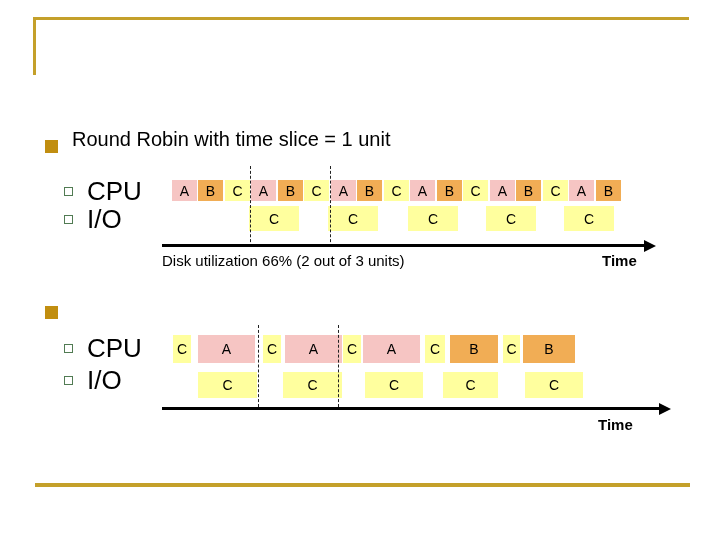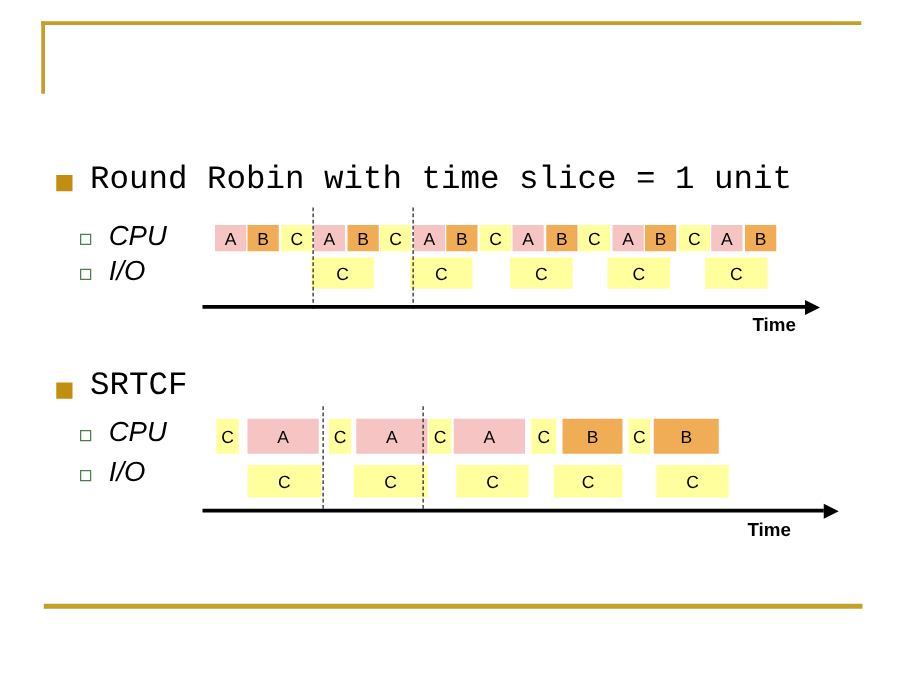--- a/index.html
+++ b/index.html
@@ -14,31 +14,31 @@
   .top-v   { left:33px; top:17px;  width:3px;  height:58px; background:var(--gold-line,#C4A02A); }
   .bottom-h{ left:35px; top:483px; width:655px; height:4px; background:var(--gold-line,#C4A02A); }
 
   .title { left:44px; top:26px; font-size:38px; letter-spacing:0.5px;
            color:var(--title-green,#1C6B4A); white-space:nowrap; }
 
   .bullet { width:13px; height:13px; background:var(--bullet-gold,#C18E10); }
   #s1-bullet { left:45px; top:140px; }
   #s2-bullet { left:45px; top:306px; }
 
-  .heading { font-size:26px; white-space:nowrap;font-family:Liberation Mono, monospace; }
+  .heading { font-size:20px; white-space:nowrap; }
   #s1-heading { left:72px; top:128px; }
   #s2-heading { left:72px; top:293px; }
 
   .sub-bullet { width:9px; height:9px; border:1px solid var(--sub-bullet-green,#517B53); background:#fff; }
   #s1-cpu-sq { left:64px; top:187px; }
   #s1-io-sq  { left:64px; top:215px; }
   #s2-cpu-sq { left:64px; top:344px; }
   #s2-io-sq  { left:64px; top:376px; }
 
-  .row-label { font-size:22px; white-space:nowrap;font-style:italic; }
+  .row-label { font-size:26px; white-space:nowrap; }
   #s1-cpu-label { left:87px; top:176px; }
   #s1-io-label  { left:87px; top:204px; }
   #s2-cpu-label { left:87px; top:333px; }
   #s2-io-label  { left:87px; top:365px; }
 
   
   .tl-row { left:0; top:0; width:720px; position:absolute; }
   #s1-cpu-row { top:180px; height:21px; }
   #s1-io-row  { top:206px; height:25px; }
   #s2-cpu-row { top:335px; height:28px; }
@@ -109,24 +109,24 @@
       <div class="block" style="left: 564px; width: 50px; background: rgb(255, 255, 158);">C</div>
     </div>
   <div class="dashes" id="s1-dashes">
       <div class="dash" style="left: 250px;"></div>
       <div class="dash" style="left: 330px;"></div>
     </div>
 
   <div class="axis" id="s1-axis">
     <div class="arrowhead"></div>
   </div>
+  <div class="abs caption" id="s1-caption">Disk utilization 66% (2 out of 3 units)</div>
   <div class="abs time-label" id="s1-time">Time</div>
 
   <div class="abs bullet" id="s2-bullet"></div>
-  <div class="abs heading" id="s2-heading">SRTCF</div>
 
   <div class="abs sub-bullet" id="s2-cpu-sq"></div>
   <div class="abs row-label" id="s2-cpu-label">CPU</div>
   <div class="abs sub-bullet" id="s2-io-sq"></div>
   <div class="abs row-label" id="s2-io-label">I/O</div>
 
   <div class="tl-row" id="s2-cpu-row">
       <div class="block" style="left: 173px; width: 18px; background: rgb(255, 255, 158);">C</div>
       <div class="block" style="left: 198px; width: 57px; background: rgb(246, 197, 195);">A</div>
       <div class="block" style="left: 263px; width: 18px; background: rgb(255, 255, 158);">C</div>

